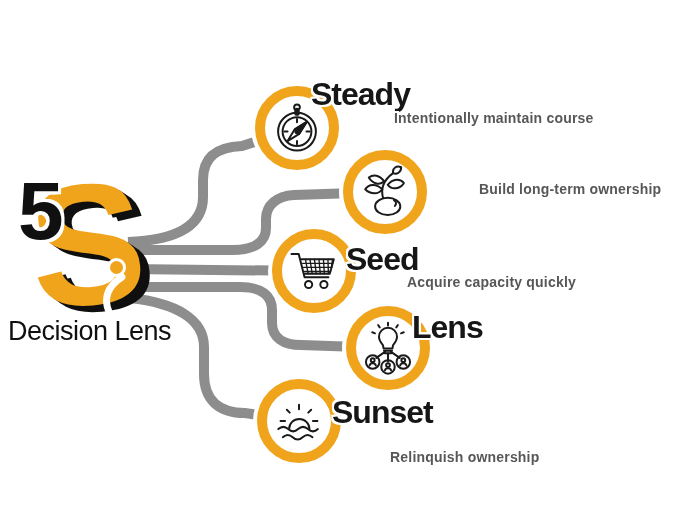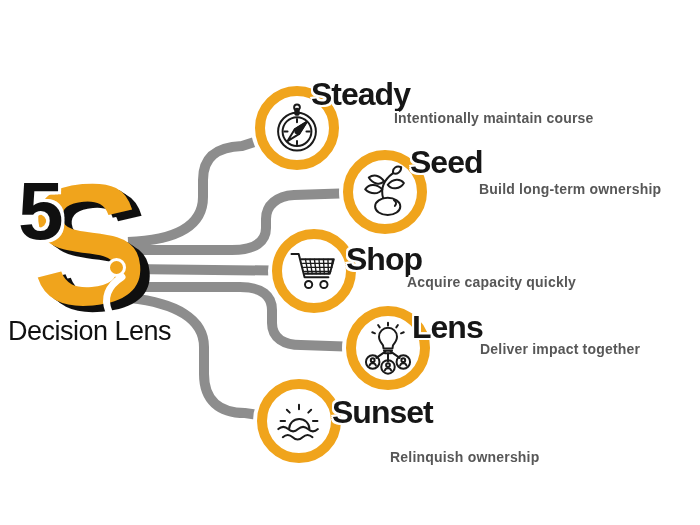--- a/index.html
+++ b/index.html
@@ -113,36 +113,35 @@
         <ellipse cx="33" cy="46" rx="14" ry="9.5"></ellipse>
         <path d="M40 39 q4 3 1 6.5"></path>
         <path d="M28 37 C25 27 28 17 39 9"></path>
         <path d="M27 27 C20 20 12 21 8 27 C14 33 23 33 27 27 Z"></path>
         <path d="M29 18 C24 11 17 10 12 14 C16 21 25 23 29 18 Z"></path>
         <path d="M33 22 C39 15 47 15 51 20 C47 27 37 28 33 22 Z"></path>
         <path d="M39 9 C38 3 43 0.5 48 2.5 C48 8 43 11 39 9 Z"></path>
       </g>
     </svg>
   </div>
-  <div class="node-title halo" style="left:410px;top:144px">Seed</div>
   <div class="node-sub halo" style="left:435px;top:181px">Build long-term ownership</div>
 
   <div class="node-circle" style="left:272px;top:229px">
     <svg width="54" height="54" viewBox="0 0 60 60">
       <g class="ic">
         <path d="M5 11 H13 L19.5 37 H46"></path>
         <path d="M16 17 H52 L47.5 33 H20"></path>
         <path d="M20.5 17 L23.5 33 M25.5 17 L28 33 M30.5 17 L32.5 33 M35.5 17 L37 33 M40.5 17 L41.5 33 M45.5 17 L46 33 M50.5 17.5 L49.5 26" stroke-width="1.5"></path>
         <path d="M17.3 21.5 H51 M18.5 26 H49.8 M19.6 30.5 H48.5" stroke-width="1.5"></path>
         <circle cx="24" cy="45" r="4"></circle>
         <circle cx="41" cy="45" r="4"></circle>
       </g>
     </svg>
   </div>
-  <div class="node-title halo" style="left:346px;top:241px">Shop</div>
+  <div class="node-title halo" style="left:346px;top:241px">Seed</div>
   <div class="node-sub halo" style="left:363px;top:274px">Acquire capacity quickly</div>
 
   <div class="node-circle" style="left:346px;top:306px">
     <svg width="54" height="54" viewBox="0 0 60 60">
       <g class="ic" stroke-width="1.9">
         <path d="M30 2 V5 M19 4.5 l1.8 2.6 M41 4.5 l-1.8 2.6 M12.5 12.5 l3 1.2 M47.5 12.5 l-3 1.2"></path>
         <path d="M24.5 27 c-2.5-3-4.5-5.5-4.5-9.5 a10 10 0 0 1 20 0 c0 4-2 6.5-4.5 9.5 l-0.5 3.5 h-10 Z"></path>
         <path d="M25.5 33 h9 M26.5 35.8 h7"></path>
         <path d="M27 34 L17 41 M33 34 L43 41 M30 36 V45"></path>
         <circle cx="13" cy="45.5" r="7.5"></circle>
@@ -151,21 +150,20 @@
         <circle cx="13" cy="43.5" r="2.1"></circle>
         <path d="M9.5 49.5 a3.6 3.2 0 0 1 7 0"></path>
         <circle cx="47" cy="43.5" r="2.1"></circle>
         <path d="M43.5 49.5 a3.6 3.2 0 0 1 7 0"></path>
         <circle cx="30" cy="49" r="2.1"></circle>
         <path d="M26.5 55 a3.6 3.2 0 0 1 7 0"></path>
       </g>
     </svg>
   </div>
   <div class="node-title halo" style="left:412px;top:309px">Lens</div>
-  <div class="node-sub halo" style="left:436px;top:341px">Deliver impact together</div>
 
   <div class="node-circle" style="left:257px;top:379px">
     <svg width="54" height="54" viewBox="0 0 60 60">
       <g class="ic">
         <path d="M30 12 V17 M16.5 17.5 l3.2 3.2 M43.5 17.5 l-3.2 3.2 M9.5 30 h5 M45.5 30 h5"></path>
         <path d="M19 39 a11.3 11.3 0 0 1 22.6 0"></path>
         <path d="M7 39 q5.5 -5 11 0 t11 0 t11 0 t11 0"></path>
         <path d="M12 48 q5.5 -5 11 0 t11 0 t11 0"></path>
       </g>
     </svg>

